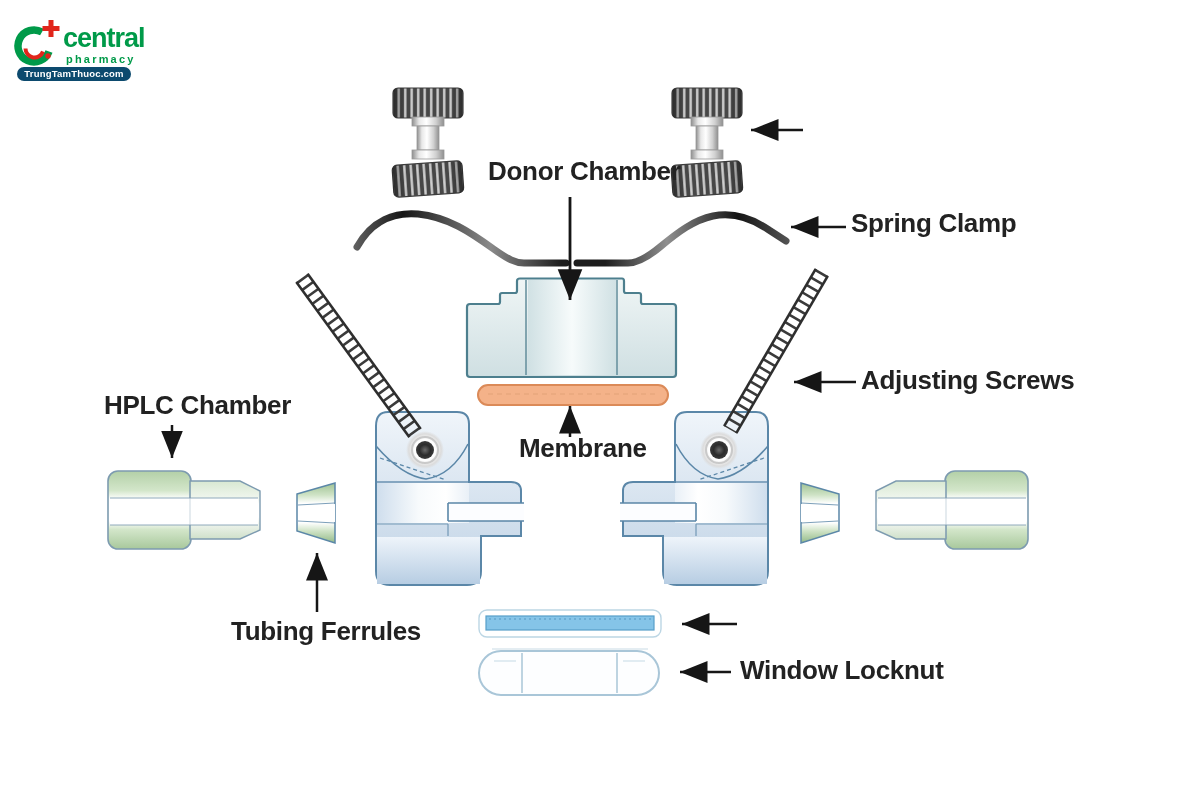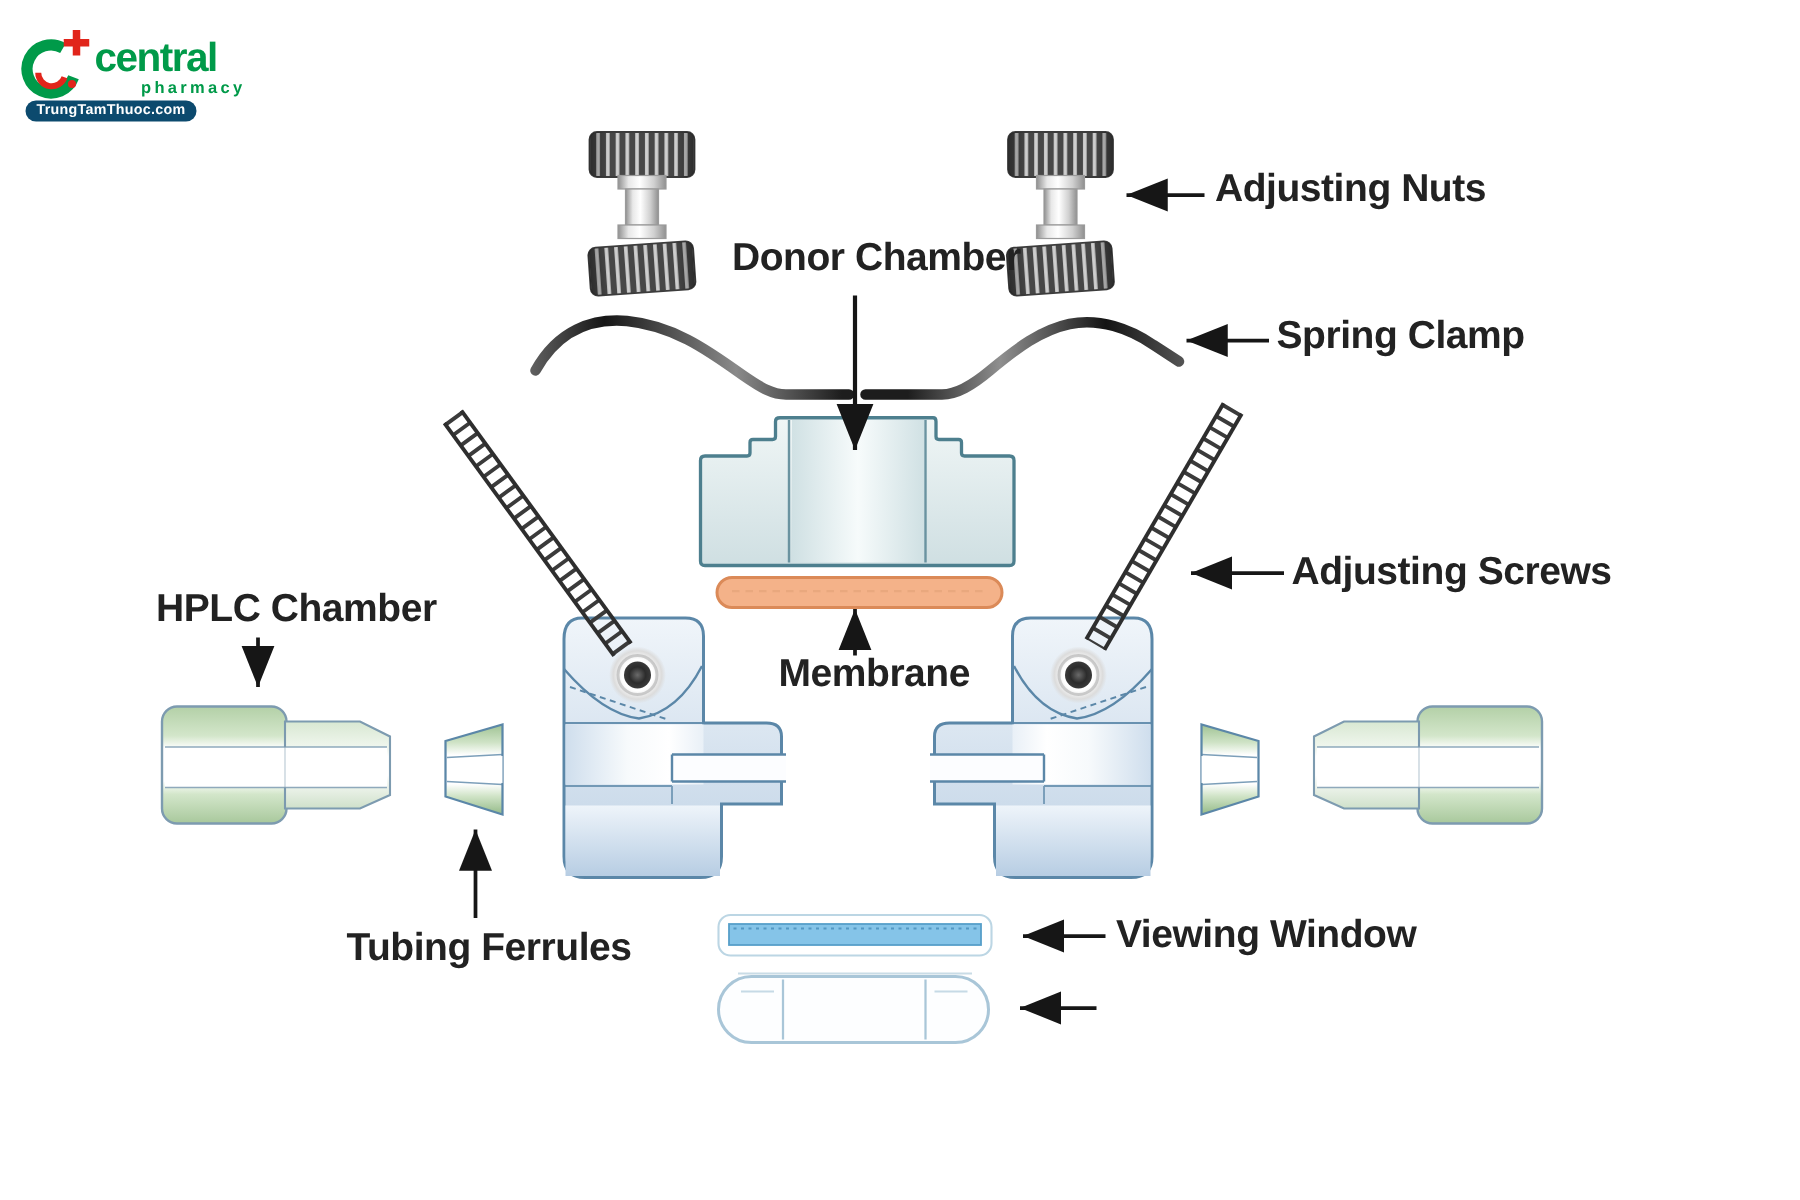--- a/index.html
+++ b/index.html
@@ -25,21 +25,21 @@
   #lbl-window-locknut  {left:740px;top:657px;}
   
   .logo{position:absolute;left:10px;top:12px;width:150px;height:72px;}
   .logo-mark{position:absolute;left:2px;top:6px;width:48px;height:48px;}
   .logo .brand{
     position:absolute;left:53px;top:13px;
     font:700 27px/1 "Liberation Sans",sans-serif;color:#009A49;letter-spacing:-1px;
   }
   .logo .sub{
     position:absolute;left:56px;top:42px;
-    font:700 11px/1 "Liberation Sans",sans-serif;color:#009A49;letter-spacing:2.2px;margin-left:28px;
+    font:700 11px/1 "Liberation Sans",sans-serif;color:#009A49;letter-spacing:2.2px;
   }
   .logo .badge{
     position:absolute;left:7px;top:55px;width:114px;height:14px;
     background:#0c4a6e;border-radius:8px;color:#ffffff;text-align:center;
     font:700 9.5px/14px "Liberation Sans",sans-serif;letter-spacing:.2px;
   }
 </style>
 </head>
 <body>
 
@@ -250,22 +250,21 @@
       <line x1="856" y1="382" x2="794" y2="382" marker-end="url(#ah)"></line>
       <line x1="737" y1="624" x2="682" y2="624" marker-end="url(#ah)"></line>
       <line x1="731" y1="672" x2="680" y2="672" marker-end="url(#ah)"></line>
       <line x1="172" y1="425" x2="172" y2="458" marker-end="url(#ah)"></line>
       <line x1="317" y1="612" x2="317" y2="553" marker-end="url(#ah)"></line>
       <line x1="570" y1="437" x2="570" y2="406" marker-end="url(#ah)"></line>
       <line x1="570" y1="197" x2="570" y2="300" stroke-width="2.8" marker-end="url(#ah)"></line>
     </g>
   </svg>
 
-  <div class="lbl" id="lbl-adjusting-nuts">Adjusting Nuts</div>
   <div class="lbl" id="lbl-donor-chamber">Donor Chamber</div>
   <div class="lbl" id="lbl-adjusting-screws">Adjusting Screws</div>
   <div class="lbl" id="lbl-spring-clamp">Spring Clamp</div>
   <div class="lbl" id="lbl-hplc-fittings">HPLC Chamber</div>
   <div class="lbl" id="lbl-membrane">Membrane</div>
   <div class="lbl" id="lbl-tubing-ferrules">Tubing Ferrules</div>
-  <div class="lbl" id="lbl-viewing-window">Viewing Window</div>
+  <div class="lbl" id="lbl-window-locknut">Window Locknut</div>
 
 </div>
 
 </body></html>

